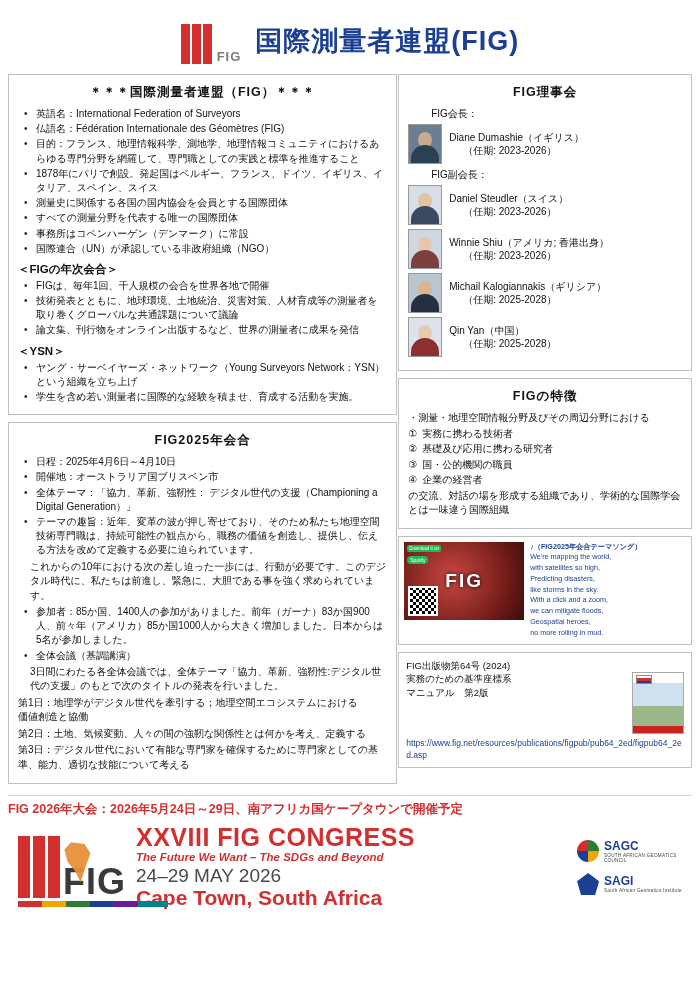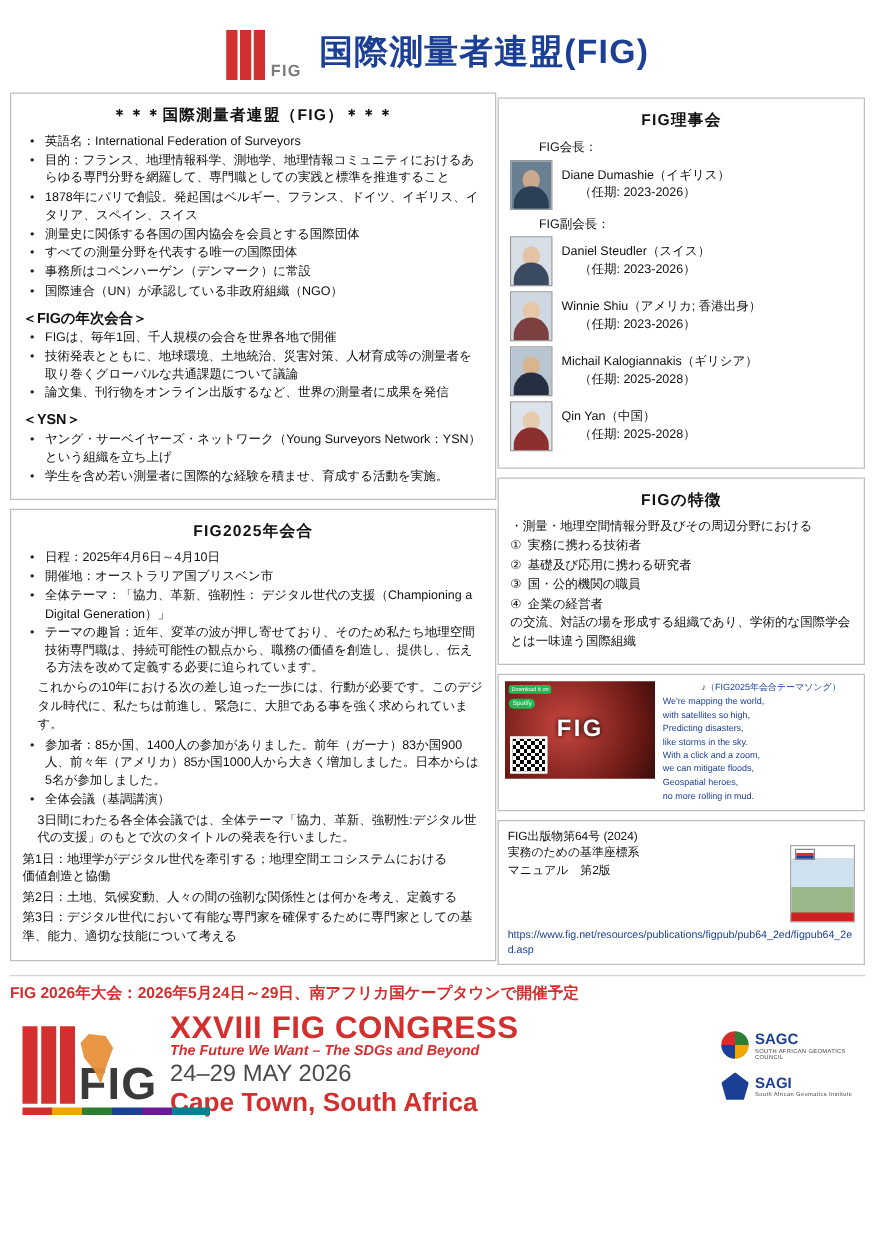--- a/index.html
+++ b/index.html
@@ -45,21 +45,20 @@
     font-weight: bold;
     color: #1b3f94;
     letter-spacing: 1px;
   }
 
   
   .columns {
     display: flex;
     gap: 1px;
     padding: 0 8px;
-    align-items: center;
   }
   .col-left { width: 400px; }
   .col-right { width: 302px; }
 
   .panel {
     border: 1px solid #bfbfbf;
     background: #fff;
     padding: 7px 9px 9px 9px;
     margin-bottom: 7px;
   }
@@ -216,21 +215,21 @@
     background: #1db954;
     color: #fff;
     padding: 1px 3px;
     border-radius: 6px;
   }
   .media-text {
     font-size: 7.2px;
     line-height: 1.5;
     color: #1b3f94;
   }
-  .media-text .note { font-weight: normal; margin-left: 31px; }
+  .media-text .note { font-weight: bold; }
 
   
   .pub-box {
     border: 1px solid #bfbfbf;
     padding: 6px 7px;
     font-size: 9.5px;
     line-height: 1.45;
   }
   .pub-row { display: flex; gap: 6px; }
   .pub-cover {
@@ -381,20 +380,21 @@
   </div>
 
   <div class="columns">
 
     <div class="col-left">
 
       <div class="panel">
         <div class="panel-title">＊＊＊国際測量者連盟（FIG）＊＊＊</div>
         <ul class="bullets">
           <li>英語名：International Federation of Surveyors</li>
+          <li>仏語名：Fédération Internationale des Géomètres (FIG)</li>
           <li>目的：フランス、地理情報科学、測地学、地理情報コミュニティにおけるあらゆる専門分野を網羅して、専門職としての実践と標準を推進すること</li>
           <li>1878年にパリで創設。発起国はベルギー、フランス、ドイツ、イギリス、イタリア、スペイン、スイス</li>
           <li>測量史に関係する各国の国内協会を会員とする国際団体</li>
           <li>すべての測量分野を代表する唯一の国際団体</li>
           <li>事務所はコペンハーゲン（デンマーク）に常設</li>
           <li>国際連合（UN）が承認している非政府組織（NGO）</li>
         </ul>
 
         <div class="subhead">＜FIGの年次会合＞</div>
         <ul class="bullets">

